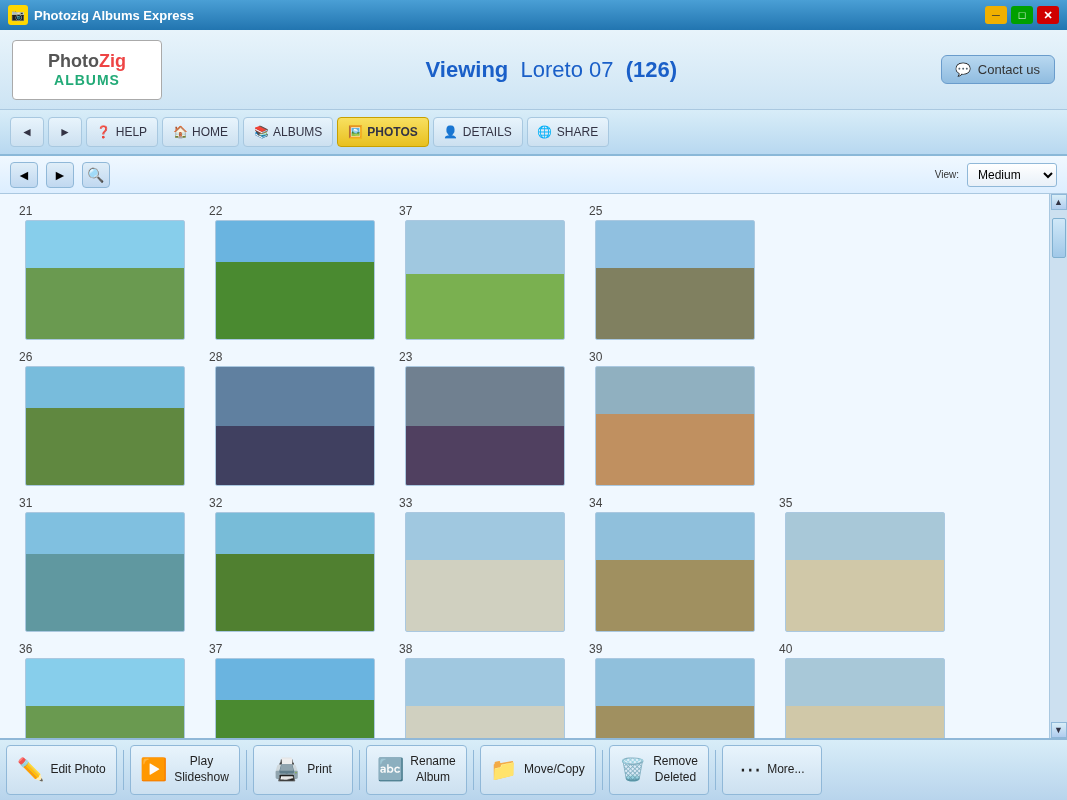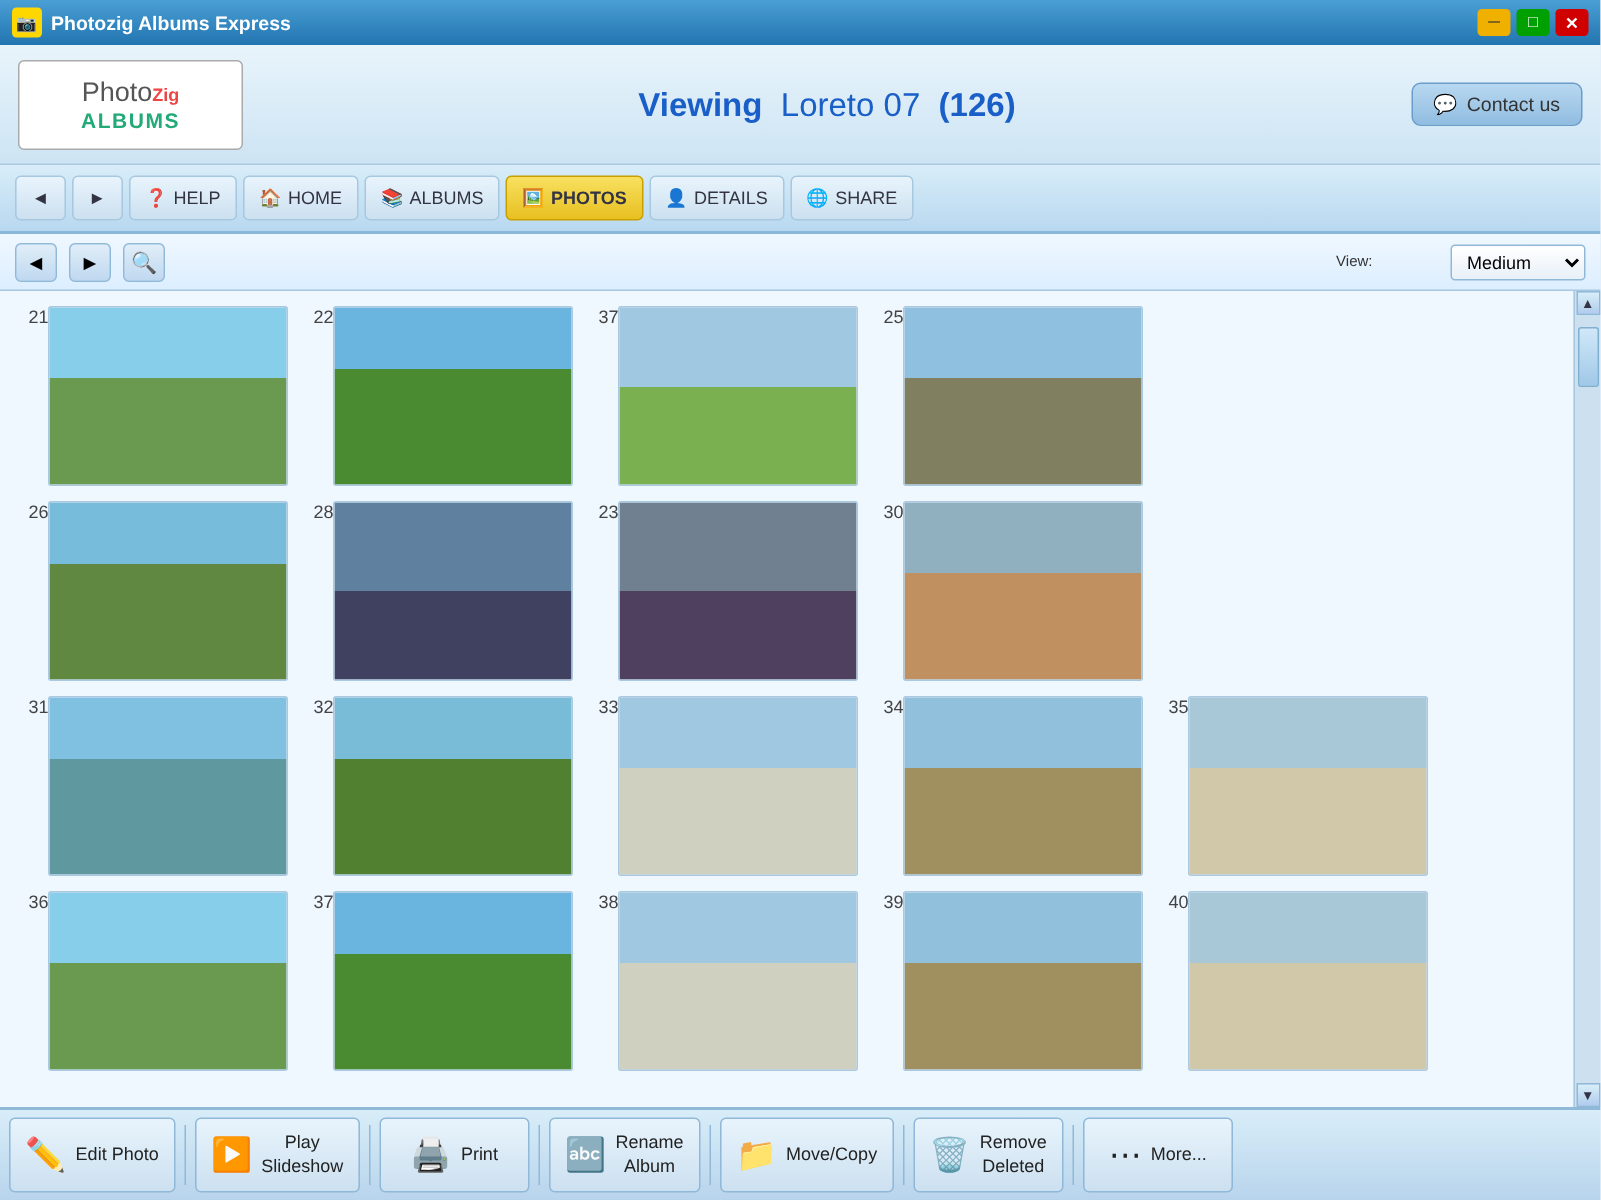--- a/index.html
+++ b/index.html
@@ -58,22 +58,22 @@
     .logo-area {
       width: 150px;
       height: 60px;
       background: white;
       border: 1px solid #aaa;
       border-radius: 4px;
       display: flex; flex-direction: column;
       align-items: center; justify-content: center;
       padding: 4px;
     }
-    .logo-photo { font-size: 18px; font-weight: normal; color: #555; }
-    .logo-zig { color: #e44; font-size: 12px; font-weight: bold; }
+    .logo-photo { font-size: 18px; font-weight: bold; color: #555; }
+    .logo-zig { color: #e44; font-size: 18px; font-weight: bold; }
     .logo-albums { font-size: 14px; color: #2a7; font-weight: bold; letter-spacing: 1px; }
     .header-title {
       flex: 1;
       text-align: center;
       font-size: 22px;
       color: #333;
     }
     .header-title span {
       color: #1a5fc8;
       font-weight: bold;
@@ -138,21 +138,20 @@
     .view-label { font-size: 10px; color: #333; margin-left: auto; }
     .view-select {
       background: linear-gradient(to bottom, #fff, #e8f0f8);
       border: 1px solid #90b8d8;
       border-radius: 3px;
       padding: 2px 6px;
       font-size: 12px;
       cursor: pointer;
       height: 24px;
       min-width: 90px;
-      margin-left: 44px;
     }
 
     
     .main-area {
       display: flex;
       height: calc(800px - 30px - 80px - 46px - 38px - 62px);
       background: #f0f8ff;
     }
 
     
@@ -163,22 +162,22 @@
       display: flex;
       flex-direction: column;
       gap: 10px;
     }
     .photo-row {
       display: flex;
       gap: 10px;
     }
     .photo-item {
       display: flex;
-      flex-direction: row;
-      align-items: flex-start;
+      flex-direction: column;
+      align-items: center;
       cursor: pointer;
       width: 180px;
     }
     .photo-num {
       font-size: 12px;
       color: #444;
       align-self: flex-start;
       margin-left: 4px;
       margin-bottom: 2px;
     }

